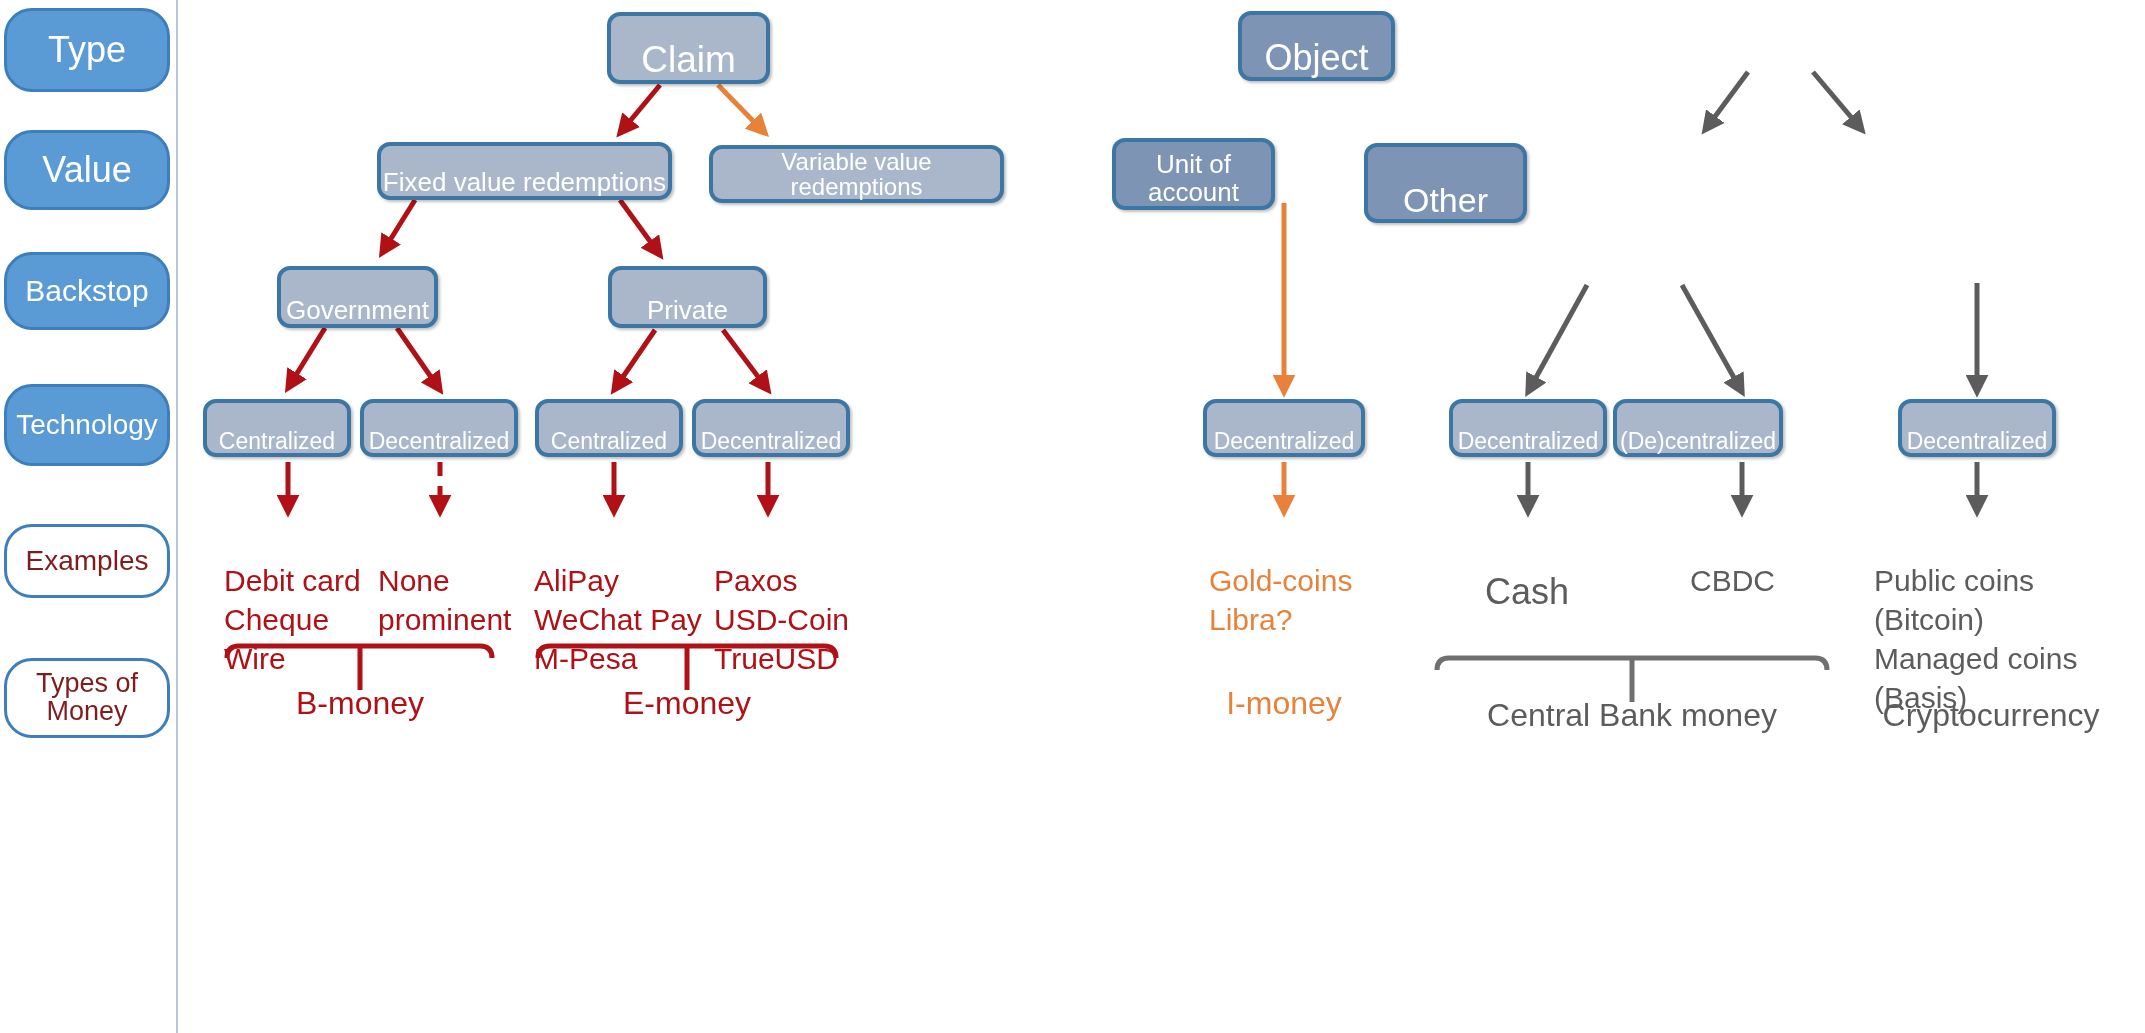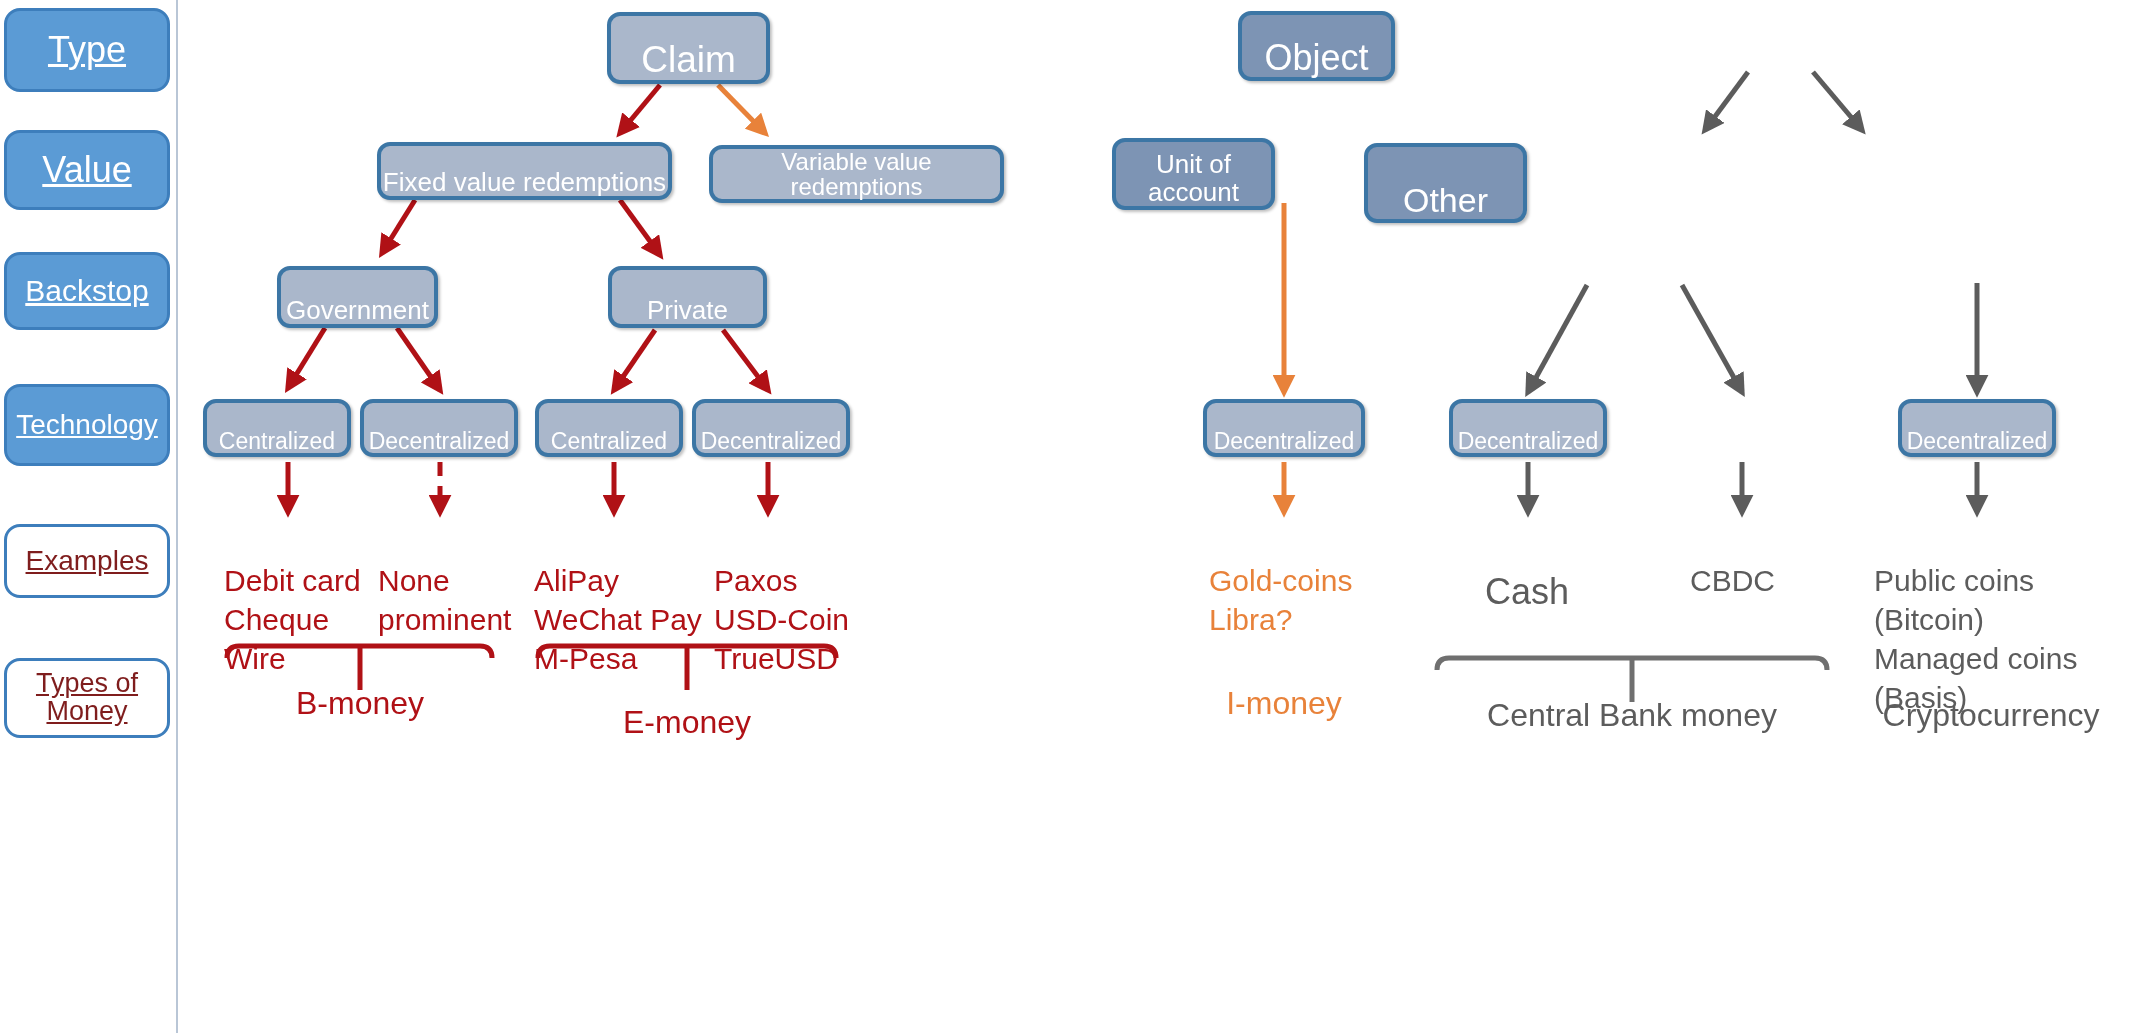--- a/index.html
+++ b/index.html
@@ -3,23 +3,23 @@
 <meta charset="utf-8">
 <style>
   html,body{margin:0;padding:0;background:#ffffff;}
   body{font-family:"Liberation Sans","DejaVu Sans",sans-serif;}
   #canvas{position:relative;width:2145px;height:1033px;background:#fff;overflow:hidden;}
 
   
   .rail-divider{position:absolute;left:176px;top:0;width:2px;height:1033px;background:#b9c6d6;}
   .rail-box{
     position:absolute;left:4px;width:166px;
-    border:3px solid #3d7ebc;border-radius:16px;
+    border:3px solid #3d7ebc;border-radius:28px;
     display:flex;align-items:center;justify-content:center;text-align:center;
-    box-sizing:border-box;line-height:1.02;text-decoration:underline;
+    box-sizing:border-box;line-height:1.02;
   }
   .rail-box.filled{background:#5b9bd5;color:#ffffff;}
   .rail-box.hollow{background:#ffffff;color:#7f1d1d;}
 
   
   .node{
     position:absolute;box-sizing:border-box;
     border:4px solid #3c76a5;border-radius:13px;
     display:flex;align-items:flex-end;justify-content:center;text-align:center;
     color:#ffffff;line-height:1.05;
@@ -171,20 +171,23 @@
   </div>
   <div class="node light" style="left:692px;top:399px;width:158px;height:58px;font-size:23px;">
     <span>Decentralized</span>
   </div>
   <div class="node light" style="left:1203px;top:399px;width:162px;height:58px;font-size:23px;">
     <span>Decentralized</span>
   </div>
   <div class="node light" style="left:1449px;top:399px;width:158px;height:58px;font-size:23px;">
     <span>Decentralized</span>
   </div>
+  <div class="node light" style="left:1613px;top:399px;width:170px;height:58px;font-size:23px;">
+    <span>(De)centralized</span>
+  </div>
   <div class="node light" style="left:1898px;top:399px;width:158px;height:58px;font-size:23px;">
     <span>Decentralized</span>
   </div>
 
   <div class="examples ex-red" style="left:224px;top:522px;font-size:30px;">
     <span>Debit card
 Cheque
 Wire</span>
   </div>
   <div class="examples ex-red" style="left:378px;top:522px;font-size:30px;">
@@ -214,21 +217,21 @@
   <div class="examples ex-gray" style="left:1874px;top:522px;font-size:30px;">
     <span>Public coins
 (Bitcoin)
 Managed coins
 (Basis)</span>
   </div>
 
   <div class="money-label ex-red" style="left:260px;top:685px;width:200px;font-size:32px;">
     <span>B-money</span>
   </div>
-  <div class="money-label ex-red" style="left:587px;top:685px;width:200px;font-size:32px;margin-top:19px;">
+  <div class="money-label ex-red" style="left:587px;top:685px;width:200px;font-size:32px;">
     <span>E-money</span>
   </div>
   <div class="money-label ex-orange" style="left:1184px;top:685px;width:200px;font-size:32px;">
     <span>I-money</span>
   </div>
   <div class="money-label ex-gray" style="left:1462px;top:697px;width:340px;font-size:32px;">
     <span>Central Bank money</span>
   </div>
   <div class="money-label ex-gray" style="left:1846px;top:697px;width:290px;font-size:32px;">
     <span>Cryptocurrency</span>

